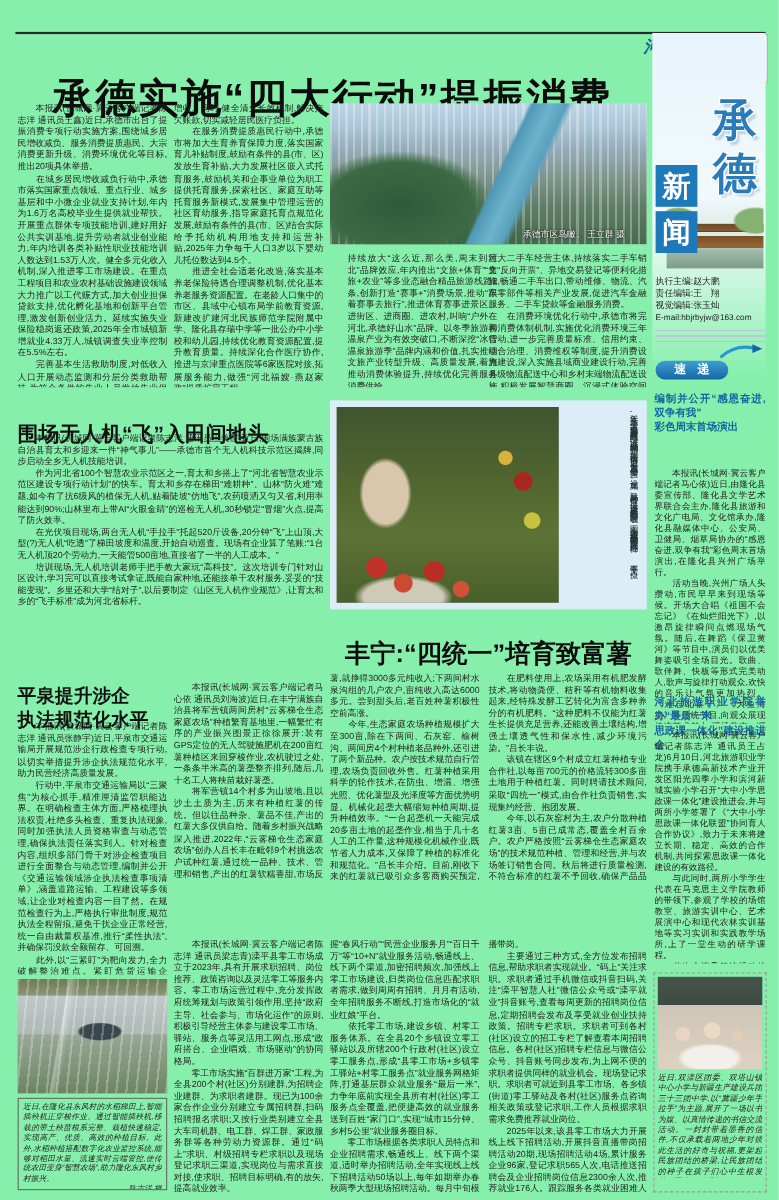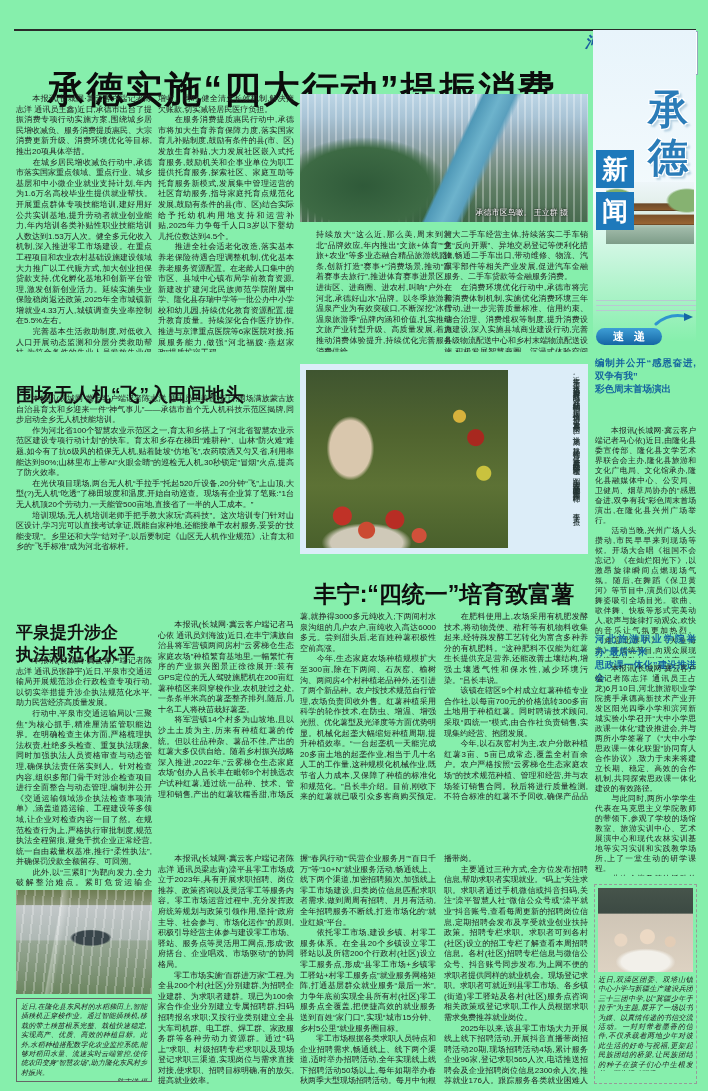--- a/index.html
+++ b/index.html
@@ -200,20 +200,26 @@
   <div class="coltext lp-c3">播带岗。
 　　主要通过三种方式,全方位发布招聘信息,帮助求职者实现就业。“码上”关注求职。求职者通过手机微信或抖音扫码,关注“滦平智慧人社”微信公众号或“滦平就业”抖音账号,查看每周更新的招聘岗位信息,定期招聘会发布及享受就业创业扶持政策。招聘专栏求职。求职者可到各村(社区)设立的招工专栏了解查看本周招聘信息。各村(社区)招聘专栏信息与微信公众号、抖音账号同步发布,为上网不便的求职者提供同样的就业机会。现场登记求职。求职者可就近到县零工市场、各乡镇(街道)零工驿站及各村(社区)服务点咨询相关政策或登记求职,工作人员根据求职需求免费推荐就业岗位。
 　　2025年以来,该县零工市场大力开展线上线下招聘活动,开展抖音直播带岗招聘活动20期,现场招聘活动4场,累计服务企业96家,登记求职565人次,电话推送招聘会及企业招聘岗位信息2300余人次,推荐就业176人。跟踪服务各类就业困难人员278人,发放各类就业宣传材料3000余份。</div>
 
   <div class="sb-wash"></div>
   <div class="region-char rc1">承</div>
   <div class="region-char rc2">德</div>
   <div class="photo-pavilion"></div>
   <div class="badge bd1">新</div>
   <div class="badge bd2">闻</div>
+  <div class="staff">
+    <div>执行主编:赵大鹏</div>
+    <div>责任编辑:王　翔</div>
+    <div>视觉编辑:张玉灿</div>
+    <div class="staff-email">E-mail:hbjrbyjw@163.com</div>
+  </div>
   <div class="sb-rules"></div>
   <svg class="swoosh" width="40" height="18" viewBox="0 0 40 18">
     <path d="M2 14 Q16 2 34 7" fill="none" stroke="#2f95cf" stroke-width="3" stroke-linecap="round"></path>
     <path d="M30 3 L39 7 L30 11 Z" fill="#1566a4"></path>
   </svg>
   <div class="express">速递</div>
 
   <div class="sb-title t1">编制并公开“感恩奋进,双争有我”
 彩色周末首场演出</div>
   <div class="coltext sb-body sbb1">　　本报讯(长城网·冀云客户端记者马心依)近日,由隆化县委宣传部、隆化县文学艺术界联合会主办,隆化县旅游和文化广电局、文化馆承办,隆化县融媒体中心、公安局、卫健局、烟草局协办的“感恩奋进,双争有我”彩色周末首场演出,在隆化县兴州广场举行。

